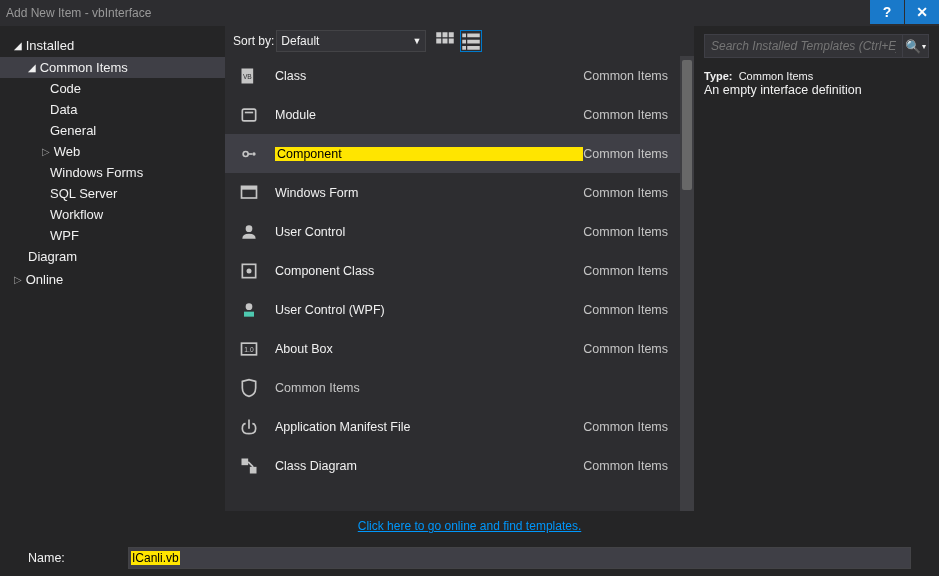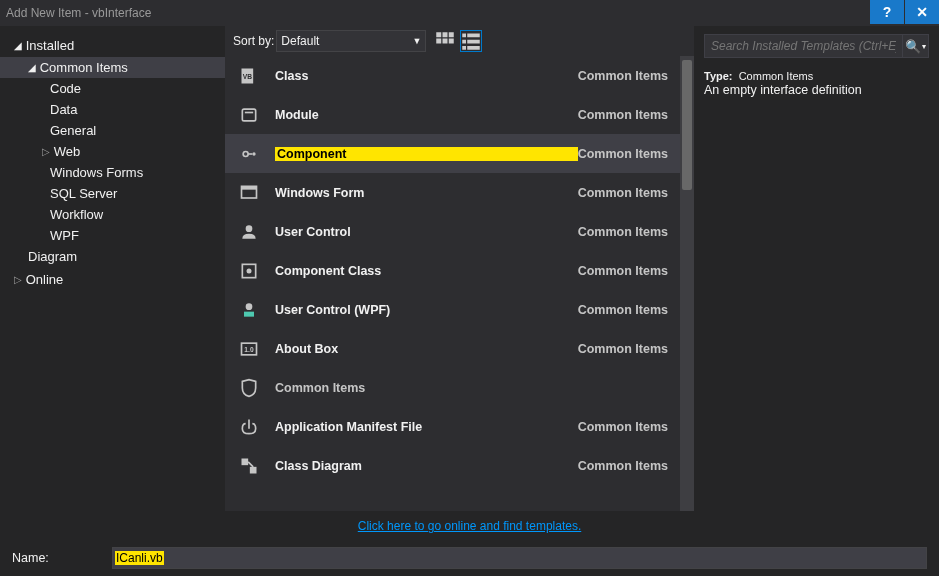--- a/index.html
+++ b/index.html
@@ -29,42 +29,42 @@
     .center { flex: 1; display: flex; flex-direction: column; background: #2d2d30; }
     .toolbar { height: 30px; display: flex; align-items: center; padding: 0 8px; background: #2d2d30; gap: 2px; }
     .sortby-lbl { color: #f1f1f1; font-size: 12px; }
     .sortby-sel { width: 150px; height: 22px; background: #333337; border: 1px solid #434346; color: #f1f1f1; font-size: 12px; padding: 0 4px; display: flex; align-items: center; justify-content: space-between; }
     .viewbtns { display: flex; gap: 4px; margin-left: 6px; }
     .viewbtn { width: 22px; height: 22px; display: flex; align-items: center; justify-content: center; color: #ccc; cursor: pointer; }
     .viewbtn.active { border: 1px solid #007acc; }
     
     .items-wrap { flex: 1; display: flex; }
     .items { flex: 1; overflow-y: auto; }
-    .item-row { height: 39px; display: flex; align-items: center; padding: 0 12px; cursor: pointer; font-weight: bold; }
+    .item-row { height: 39px; display: flex; align-items: center; padding: 0 12px; cursor: pointer; }
     .item-row.sel { background: #3f3f46; }
     .item-row.sel .item-name { background: #FFE500; color: #000; padding: 0 2px; }
     .item-icon { width: 24px; height: 24px; margin-right: 14px; display: flex; align-items: center; justify-content: center; color: #c5c5c5; }
     .item-name { flex: 1; font-size: 12.5px; }
     .item-cat { color: #c5c5c5; font-size: 12.5px; }
     .items-sb { width: 14px; background: #3e3e42; position: relative; }
     .items-thumb { position: absolute; width: 10px; left: 2px; top: 4px; height: 130px; background: #686868; border-radius: 2px; }
     
     .right { width: 245px; background: #252526; padding: 8px 10px; display: flex; flex-direction: column; }
     .search-row { display: flex; height: 24px; margin-bottom: 12px; }
     .search-inp { flex: 1; background: #333337; border: 1px solid #3f3f46; color: #999; font-size: 12px; padding: 0 6px; font-style: italic; }
     .search-btn { width: 26px; background: #333337; border: 1px solid #3f3f46; border-left: none; display: flex; align-items: center; justify-content: center; color: #f1f1f1; cursor: pointer; }
     .type-row { font-size: 11px; margin-bottom: 1px; }
     .type-lbl { color: #f1f1f1; font-weight: 600; }
     .type-val { color: #f1f1f1; }
     .desc { font-size: 12.5px; color: #f1f1f1; }
     
     .linkrow { text-align: center; padding: 8px 12px; background: #252526; }
     .linkrow a { color: #0097fb; font-size: 12px; text-decoration: underline; cursor: pointer; }
     
-    .namerow { display: flex; align-items: center; padding: 6px 12px; background: #252526; gap: 50px; }
+    .namerow { display: flex; align-items: center; padding: 6px 28px; background: #252526; gap: 50px; }
     .name-lbl { font-size: 12.5px; color: #f1f1f1; width: 50px; }
     .name-inp-wrap { flex: 1; height: 22px; background: #3f3f46; border: 1px solid #434346; display: flex; align-items: center; padding: 0 2px; }
     .name-hl { background: #FFE500; color: #000; font-size: 12px; padding: 0 1px; }
     
     .btnrow { display: flex; justify-content: flex-end; padding: 14px 12px 0 12px; gap: 8px; background: #252526; }
     
     svg { width: 20px; height: 20px; }
   </style>
 </head>
 <body>

